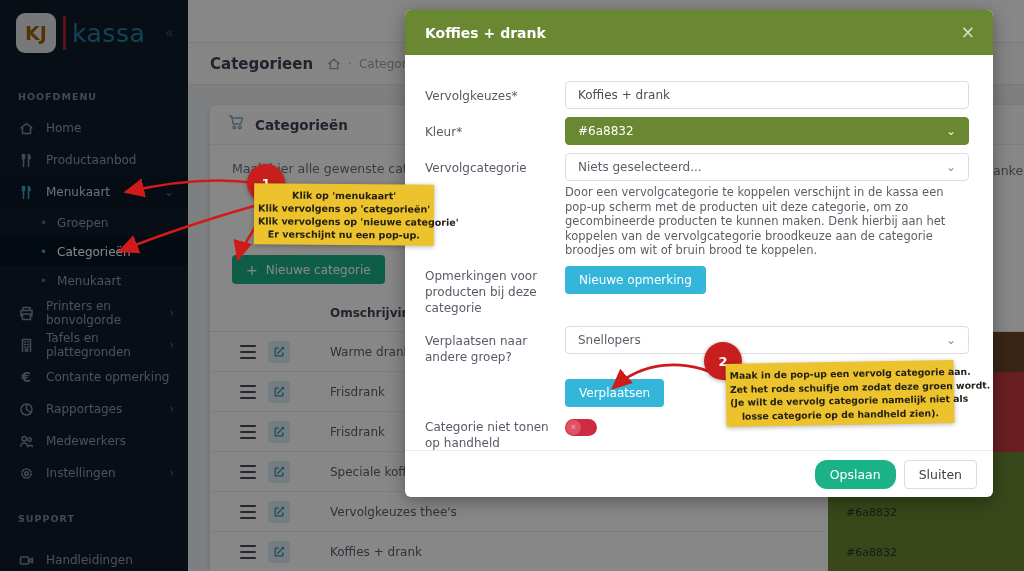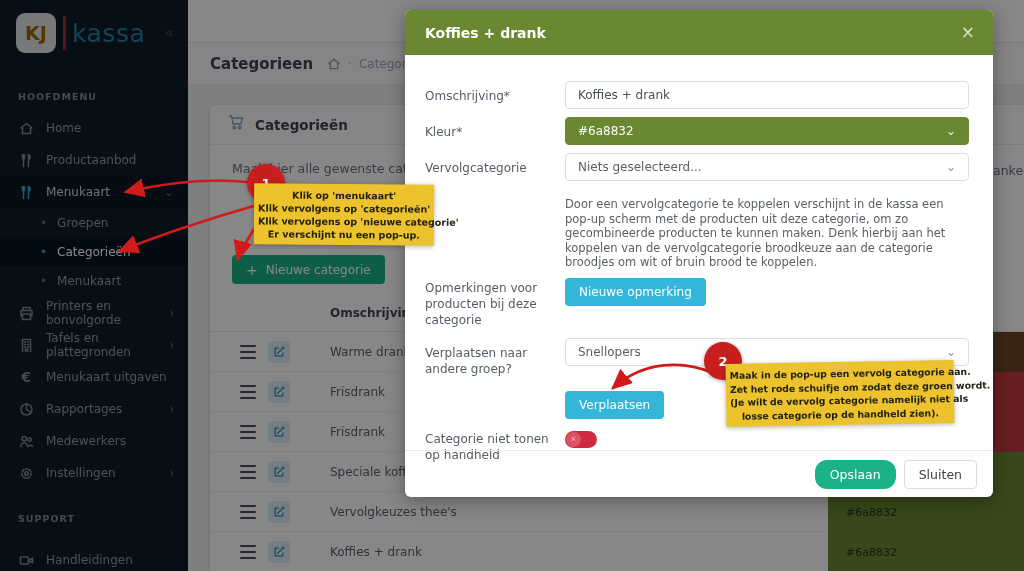--- a/index.html
+++ b/index.html
@@ -174,21 +174,21 @@
     <span class="ic">
         <svg class="icn" width="15" height="15" viewBox="0 0 15 15">
           <path d="M3.5 13.5 V1.5 H11.5 V13.5 M5.5 4 h1 M8.5 4 h1 M5.5 6.5 h1 M8.5 6.5 h1 M5.5 9 h1 M8.5 9 h1 M6.5 13.5 v-2.5 h2 v2.5"></path>
         </svg>
       </span>
     <span>Tafels en plattegronden</span>
     <span class="chev">›</span>
   </div>
   <div class="sb-item" style="top:361px">
     <span class="ic euro-glyph">€</span>
-    <span>Menukaart uitgaven</span>
+    <span>Contante opmerking</span>
   </div>
   <div class="sb-item" style="top:393px">
     <span class="ic">
         <svg class="icn" width="15" height="15" viewBox="0 0 15 15">
           <circle cx="7.5" cy="7.5" r="5.5"></circle>
           <path d="M7.5 7.5 V2 M7.5 7.5 L12 10.5"></path>
         </svg>
       </span>
     <span>Rapportages</span>
     <span class="chev">›</span>
@@ -369,35 +369,35 @@
 <div class="overlay"></div>
 
 <div class="modal">
   <div class="modal-header">
     <span class="modal-title">Koffies + drank</span>
     <button class="modal-close">×</button>
   </div>
   <div class="modal-body">
 
     <div class="mrow">
-      <div class="mlabel">Omschrijving*</div>
+      <div class="mlabel">Vervolgkeuzes*</div>
       <div class="mctrl"><input class="inp" value="Koffies + drank" style=""></div>
     </div>
 
     <div class="mrow">
       <div class="mlabel">Kleur*</div>
       <div class="mctrl">
         <div class="sel green">
           <span>#6a8832</span>
           <span class="sel-chev">⌄</span>
         </div>
       </div>
     </div>
 
-    <div class="mrow" style="margin-bottom:18px">
+    <div class="mrow" style="margin-bottom:6px">
       <div class="mlabel">Vervolgcategorie</div>
       <div class="mctrl">
         <div class="sel">
           <span>Niets geselecteerd...</span>
           <span class="sel-chev">⌄</span>
         </div>
       </div>
     </div>
 
     <div class="help-text">Door een vervolgcategorie te koppelen verschijnt in de kassa een pop-up scherm met de producten uit deze categorie, om zo gecombineerde producten te kunnen maken. Denk hierbij aan het koppelen van de vervolgcategorie broodkeuze aan de categorie broodjes om wit of bruin brood te koppelen.</div>

